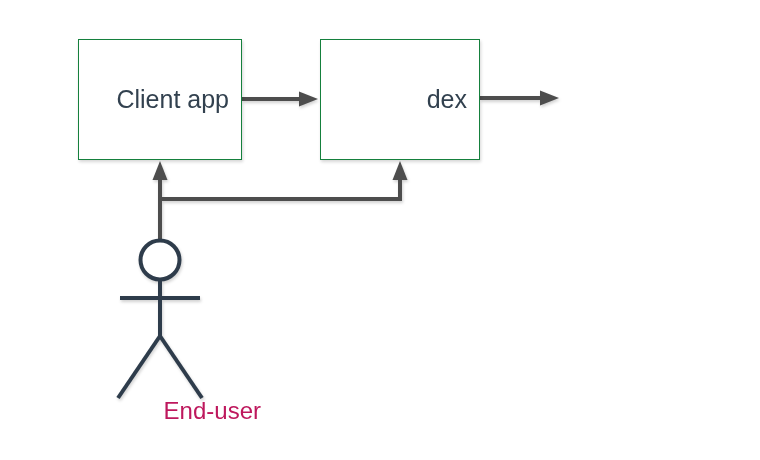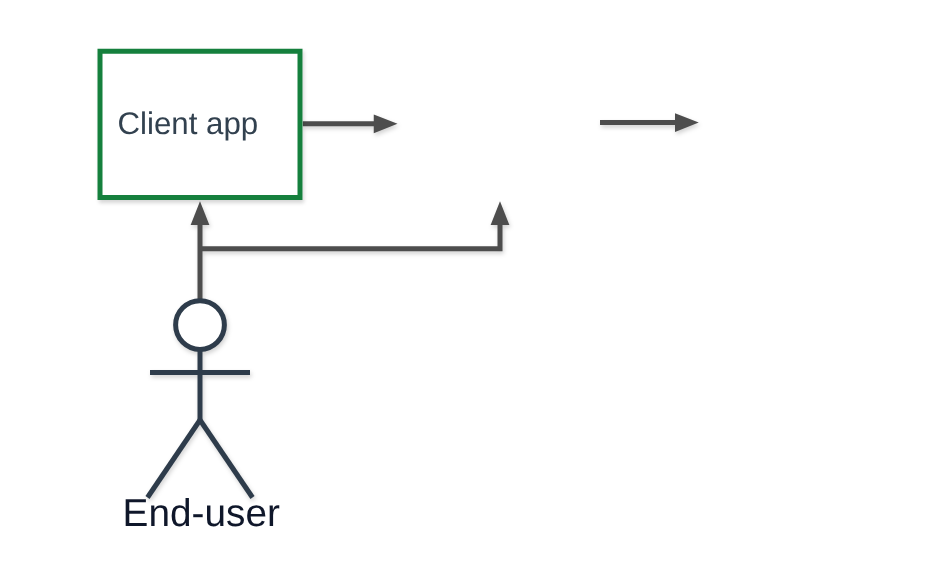--- a/index.html
+++ b/index.html
@@ -20,44 +20,44 @@
     left: 0;
     top: 0;
     width: 760px;
     height: 460px;
     filter: drop-shadow(1px 2px 1.5px rgba(0,0,0,0.18));
   }
   .node {
     position: absolute;
     box-sizing: border-box;
     background: #ffffff;
-    border: 4px solid #15803d;
+    border: 1px solid #15803d;
     box-shadow: 1px 2px 3px rgba(0,0,0,0.16);
     display: flex;
     align-items: center;
-    justify-content: flex-start;
+    justify-content: flex-end;
     text-align: center;
   }
   .node-label {
     color: #32414f;
     font-size: 25px;
     line-height: 31px;
     padding: 0 12px;
   }
   .node-client-app { left: 78px;  top: 39px; width: 164px; height: 121px; }
   .node-dex        { left: 320px; top: 39px; width: 160px; height: 121px; }
   .node-upstream   { left: 559px; top: 40px; width: 162px; height: 122px; }
   .actor-label {
     position: absolute;
     left: 61px;
     top: 397px;
     width: 200px;
-    text-align: center;
-    color: #0f172a;
-    font-size: 31px;
+    text-align: right;
+    color: #be185d;
+    font-size: 24px;
     line-height: 27px;
   }
   .edge-stroke   { stroke: #4d4d4d; stroke-width: 4; fill: none; }
   .edge-head     { fill: #4d4d4d; stroke: none; }
   .actor-stroke  { stroke: #2e3c4b; stroke-width: 4; fill: none; }
   .actor-head-fill { fill: #ffffff; }
 </style>
 </head>
 <body>
 
@@ -91,17 +91,20 @@
       <line class="actor-stroke" x1="120" y1="298" x2="200" y2="298"></line>
       <line class="actor-stroke" x1="160" y1="336" x2="118" y2="398"></line>
       <line class="actor-stroke" x1="160" y1="336" x2="202" y2="398"></line>
     </g>
   </svg>
 
   <div class="node node-client-app">
     <span class="node-label">Client app</span>
   </div>
 
+  <div class="node node-dex">
+    <span class="node-label">dex</span>
+  </div>
 
 
   <div class="actor-label">End-user</div>
 
 </div>
 
 </body></html>

